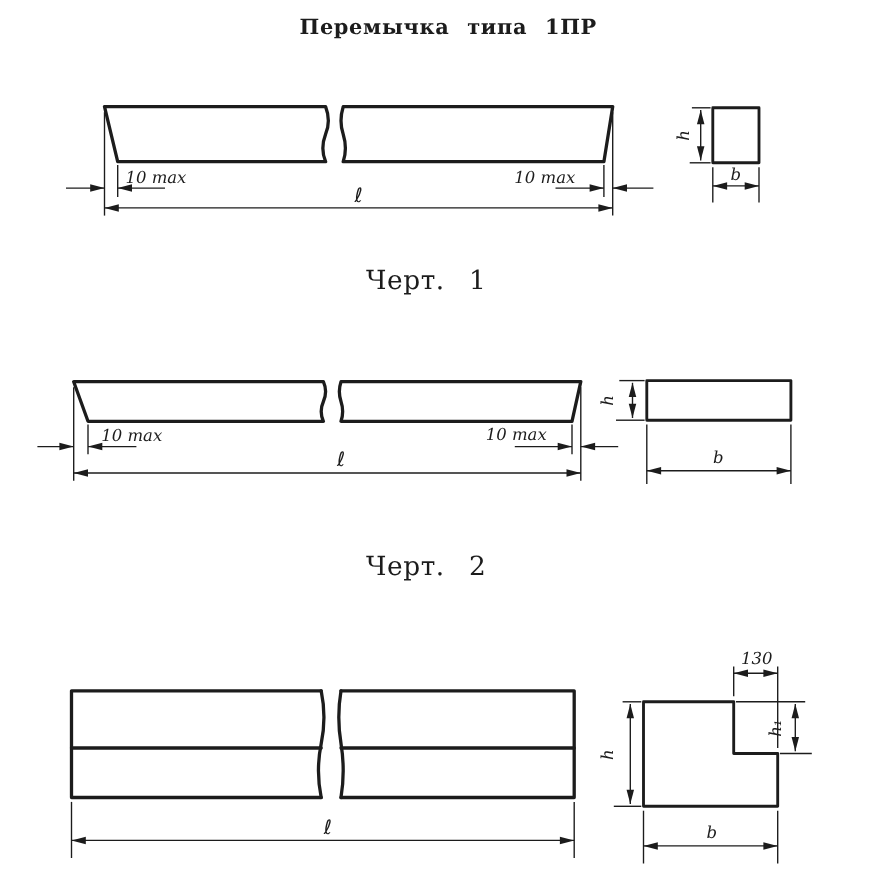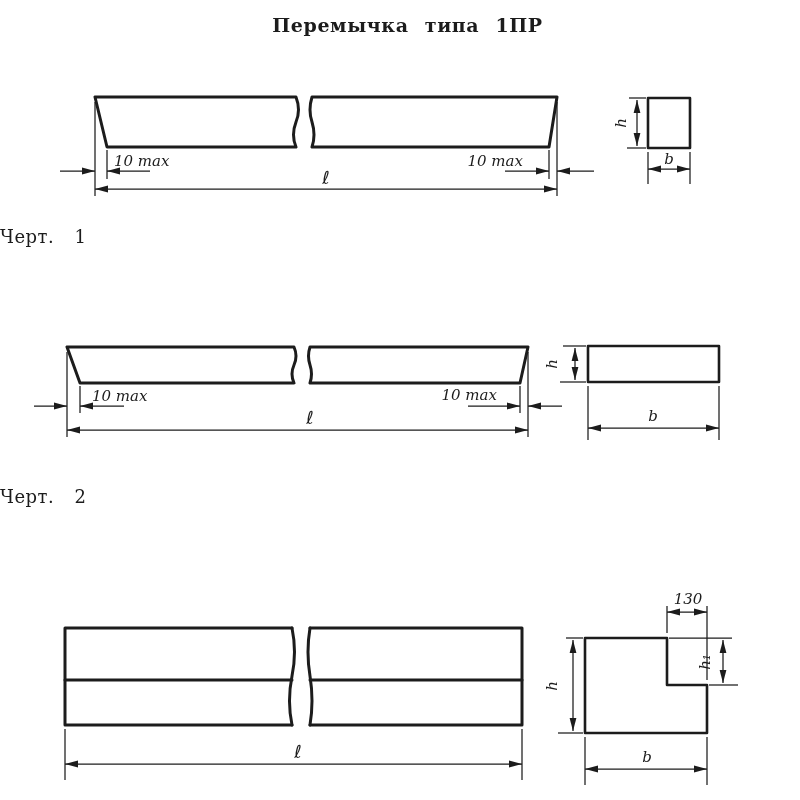--- a/index.html
+++ b/index.html
@@ -26,27 +26,29 @@
     color: #1c1c1c;
     letter-spacing: 0.6px;
     word-spacing: 9px;
     white-space: pre;
     margin-left: 20px;
   }
   .fig-caption {
     position: absolute;
     left: 0;
     width: 775px;
+    text-align: center;
     font-family: "DejaVu Serif", "Liberation Serif", serif;
     font-weight: 400;
-    font-size: 18px;
+    font-size: 24px;
     color: #1c1c1c;
     letter-spacing: 0.5px;
     word-spacing: 14px;
     white-space: pre;
+    margin-top: 15px;
   }
   #drawing {
     position: absolute;
     top: 0;
     left: 0;
   }
   .thick {
     stroke: #1c1c1c;
     stroke-width: 3;
     fill: none;

